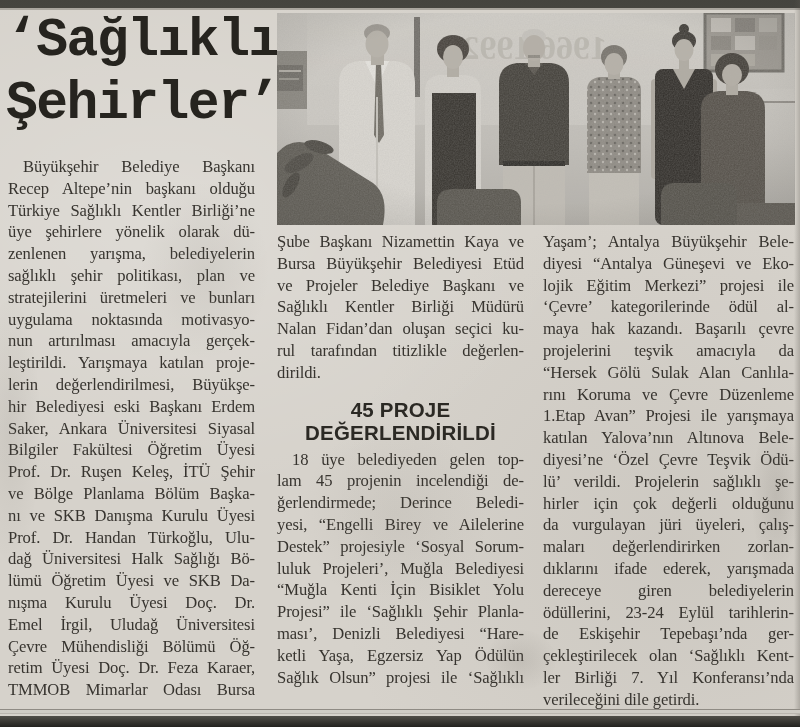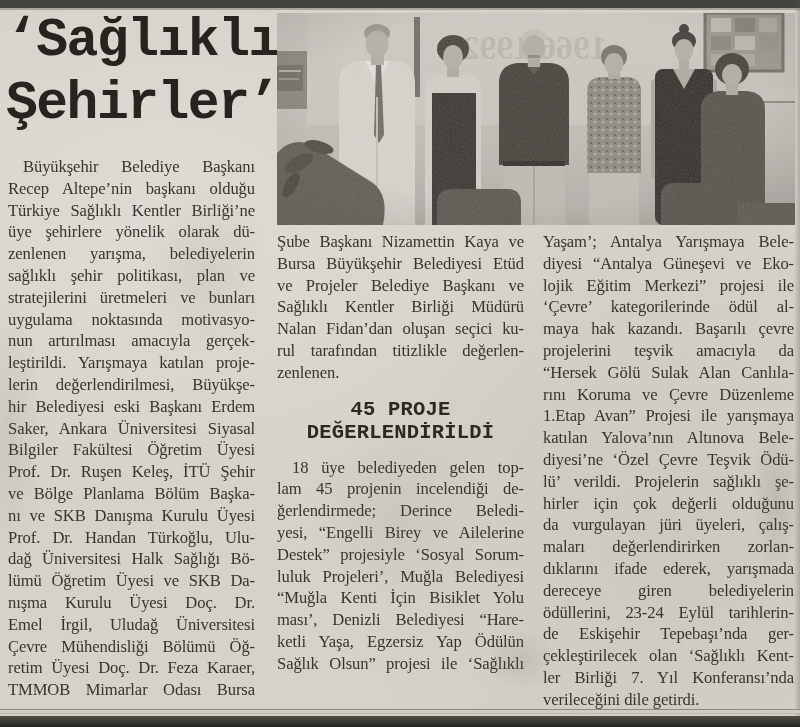--- a/index.html
+++ b/index.html
@@ -28,23 +28,23 @@
   .col {
     position:absolute; color:#37342f; font-size:16.6px; line-height:21.8px;
   }
   .col1 { left:8px;   top:156px; width:247px; }
   .col2 { left:277px; top:231px; width:247px; }
   .col3 { left:543px; top:231px; width:251px; }
   .line { text-align:justify; text-align-last:justify; letter-spacing:-0.1px; }
   .line.end { text-align-last:left; }
   .line.indent { text-indent:15px; }
   .subhead {
-    text-align:center; font-family:Liberation Mono, monospace;
+    text-align:center; font-family:Liberation Sans, sans-serif;
     font-weight:700; font-size:20.5px; line-height:23.5px; color:#2b2924;
-    margin:14px 0 12px; letter-spacing:0.2px;
+    margin:14px 0 4px; letter-spacing:0.2px;
   }
   .bottom-rule {
     position:absolute; left:0; top:709px; width:800px; height:3px;
     border-top:1px solid #8f8b84; border-bottom:1px solid #bab6af; background:#cfccc5;
   }
   .bottom-bar {
     position:absolute; left:0; top:716px; width:800px; height:11px;
     background:linear-gradient(#504e48,#23221f);
   }
   .smudge { position:absolute; pointer-events:none; border-radius:50%; }
@@ -229,43 +229,44 @@
   </div>
 
   <div class="col col2">
     <div>
         <div class="line">Şube Başkanı Nizamettin Kaya ve</div>
         <div class="line">Bursa Büyükşehir Belediyesi Etüd</div>
         <div class="line">ve Projeler Belediye Başkanı ve</div>
         <div class="line">Sağlıklı Kentler Birliği Müdürü</div>
         <div class="line">Nalan Fidan’dan oluşan seçici ku-</div>
         <div class="line">rul tarafından titizlikle değerlen-</div>
-        <div class="line end">zenlenen.</div>
+        <div class="line end">dirildi.</div>
       </div>
     <div class="subhead">
       <div>45 PROJE</div>
       <div>DEĞERLENDİRİLDİ</div>
     </div>
     <div>
         <div class="line indent">18 üye belediyeden gelen top-</div>
         <div class="line">lam 45 projenin incelendiği de-</div>
         <div class="line">ğerlendirmede; Derince Beledi-</div>
         <div class="line">yesi, “Engelli Birey ve Ailelerine</div>
         <div class="line">Destek” projesiyle ‘Sosyal Sorum-</div>
         <div class="line">luluk Projeleri’, Muğla Belediyesi</div>
         <div class="line">“Muğla Kenti İçin Bisiklet Yolu</div>
+        <div class="line">Projesi” ile ‘Sağlıklı Şehir Planla-</div>
         <div class="line">ması’, Denizli Belediyesi “Hare-</div>
         <div class="line">ketli Yaşa, Egzersiz Yap Ödülün</div>
         <div class="line">Sağlık Olsun” projesi ile ‘Sağlıklı</div>
       </div>
   </div>
 
   <div class="col col3">
     <div>
-        <div class="line">Yaşam’; Antalya Yarışmaya Bele-</div>
+        <div class="line">Yaşam’; Antalya Büyükşehir Bele-</div>
         <div class="line">diyesi “Antalya Güneşevi ve Eko-</div>
         <div class="line">lojik Eğitim Merkezi” projesi ile</div>
         <div class="line">‘Çevre’ kategorilerinde ödül al-</div>
         <div class="line">maya hak kazandı. Başarılı çevre</div>
         <div class="line">projelerini teşvik amacıyla da</div>
         <div class="line">“Hersek Gölü Sulak Alan Canlıla-</div>
         <div class="line">rını Koruma ve Çevre Düzenleme</div>
         <div class="line">1.Etap Avan” Projesi ile yarışmaya</div>
         <div class="line">katılan Yalova’nın Altınova Bele-</div>
         <div class="line">diyesi’ne ‘Özel Çevre Teşvik Ödü-</div>

